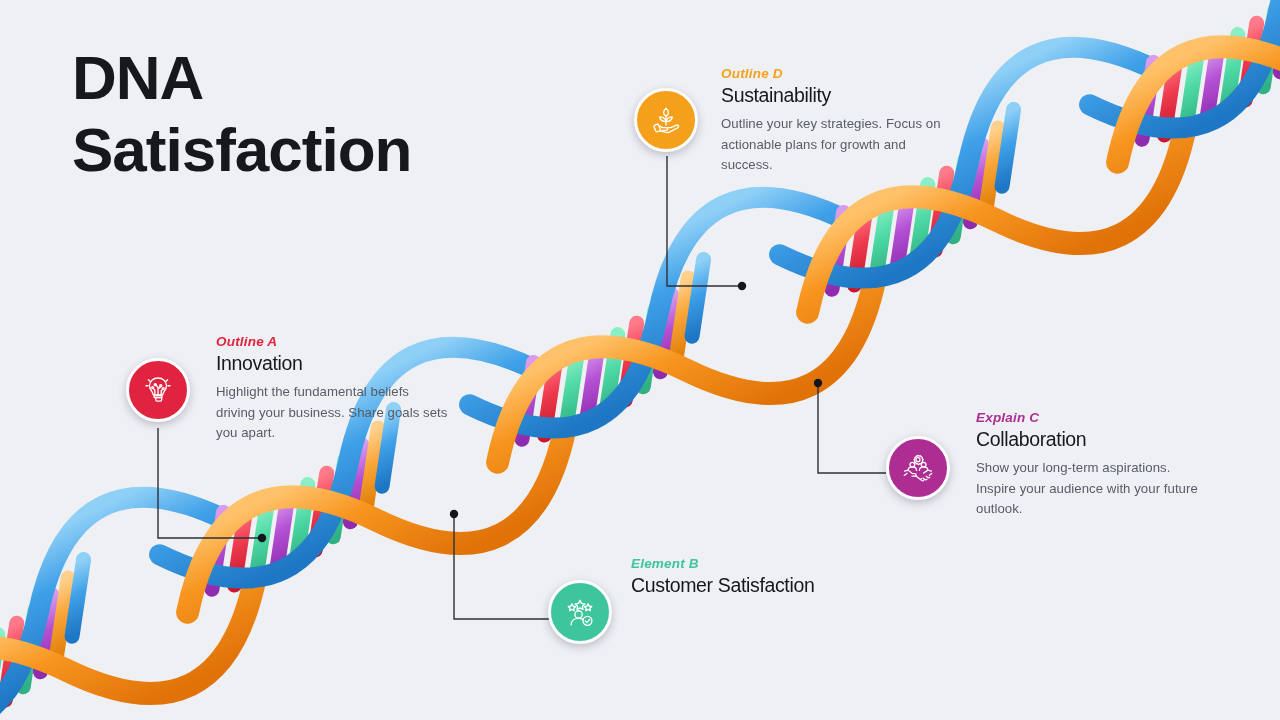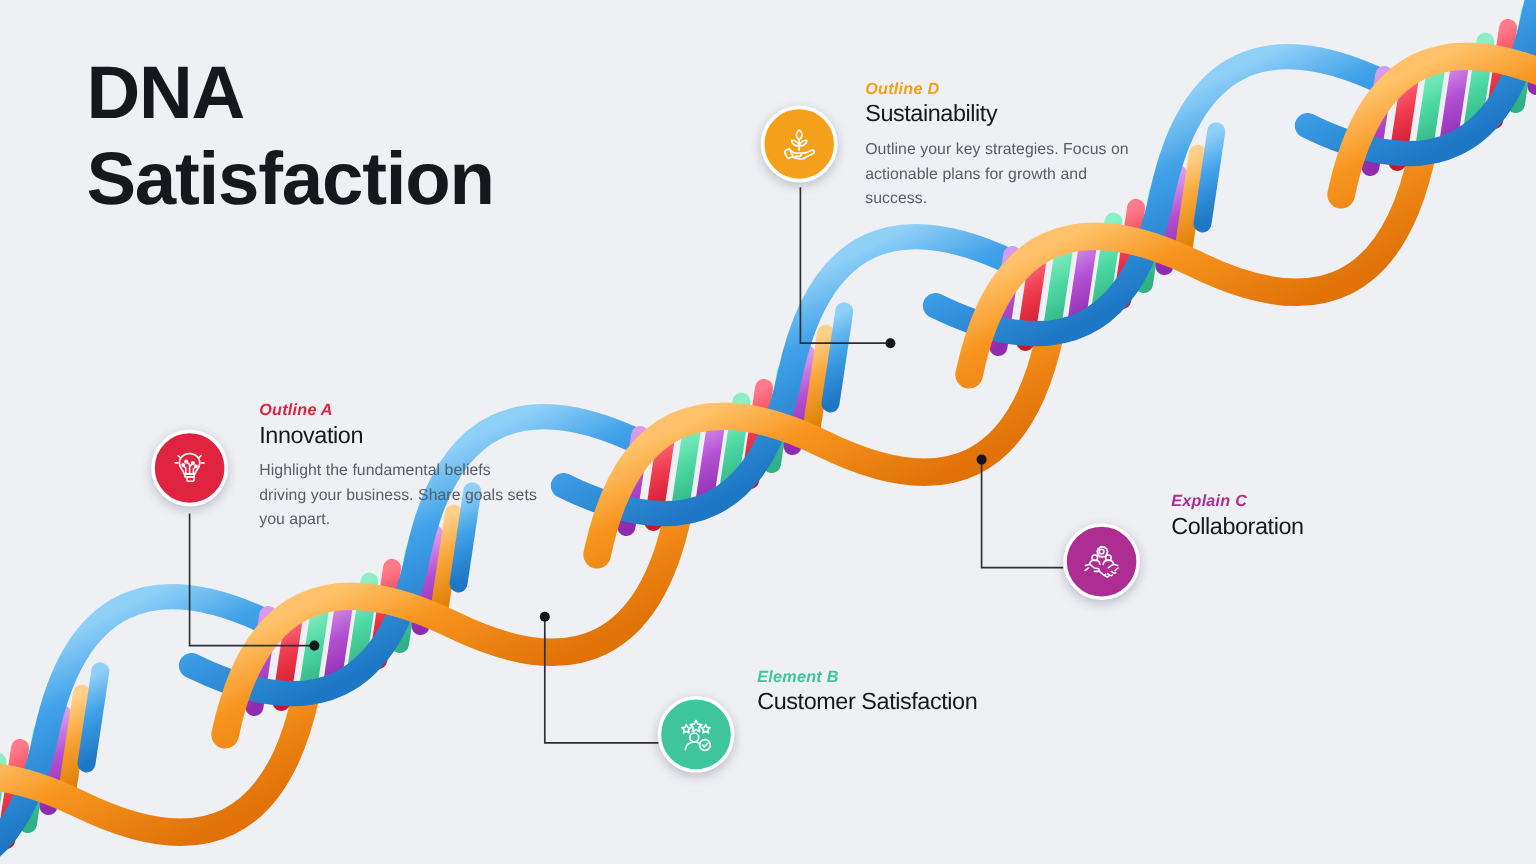--- a/index.html
+++ b/index.html
@@ -207,20 +207,21 @@
           <path d="M26 27.5c0-3.3 2.7-5.2 6-5.2s6 1.9 6 5.2"></path>
         <path d="M5 28.5l5-1.5 5.5 4.5 4 .5c1.2.1 1.8.9 1.8 1.8 0 1-.8 1.7-1.8 1.7h-4"></path>
         <path d="M43 28.5l-5-1.5-6 4.2"></path>
         <path d="M20.5 35l5.5 4.2c1 .8 2.2.7 3-.2M26 39.2l3.5 2.4c1 .7 2.2.5 2.9-.4M31 38.2l3 2c1 .6 2.1.4 2.7-.5M35.5 35.6l2.5 1.7c.9.6 2 .4 2.6-.4"></path>
         <path d="M8.5 31.5l-4 3M43.5 31.5l-3.6 3"></path>
       </svg>
     </div>
     <div class="txt">
       <div class="eyebrow" style="color:#AE2D93;">Explain C</div>
       <div class="headline">Collaboration</div>
+      <div class="body-copy">Show your long-term aspirations. Inspire your audience with your future outlook.</div>
     </div>
   </div>
 
   <div class="element" id="el-d">
     <div class="badge" style="background:#F5A01B;">
       <svg viewBox="0 0 48 48" fill="none" stroke="#ffffff" stroke-width="1.9" stroke-linecap="round" stroke-linejoin="round">
         <path d="M24 7.5c2.4 2 3.4 4.2 3.4 6.2 0 2-1.3 3.6-3.4 5-2.1-1.4-3.4-3-3.4-5 0-2 1-4.2 3.4-6.2z"></path>
         <path d="M24 18.8V31"></path>
         <path d="M23.6 24.8c-1.6-3.5-4.7-5.2-8.6-5.2.6 4.1 3.4 6.6 8.6 6.6z"></path>
         <path d="M24.4 24.8c1.6-3.5 4.7-5.2 8.6-5.2-.6 4.1-3.4 6.6-8.6 6.6z"></path>

